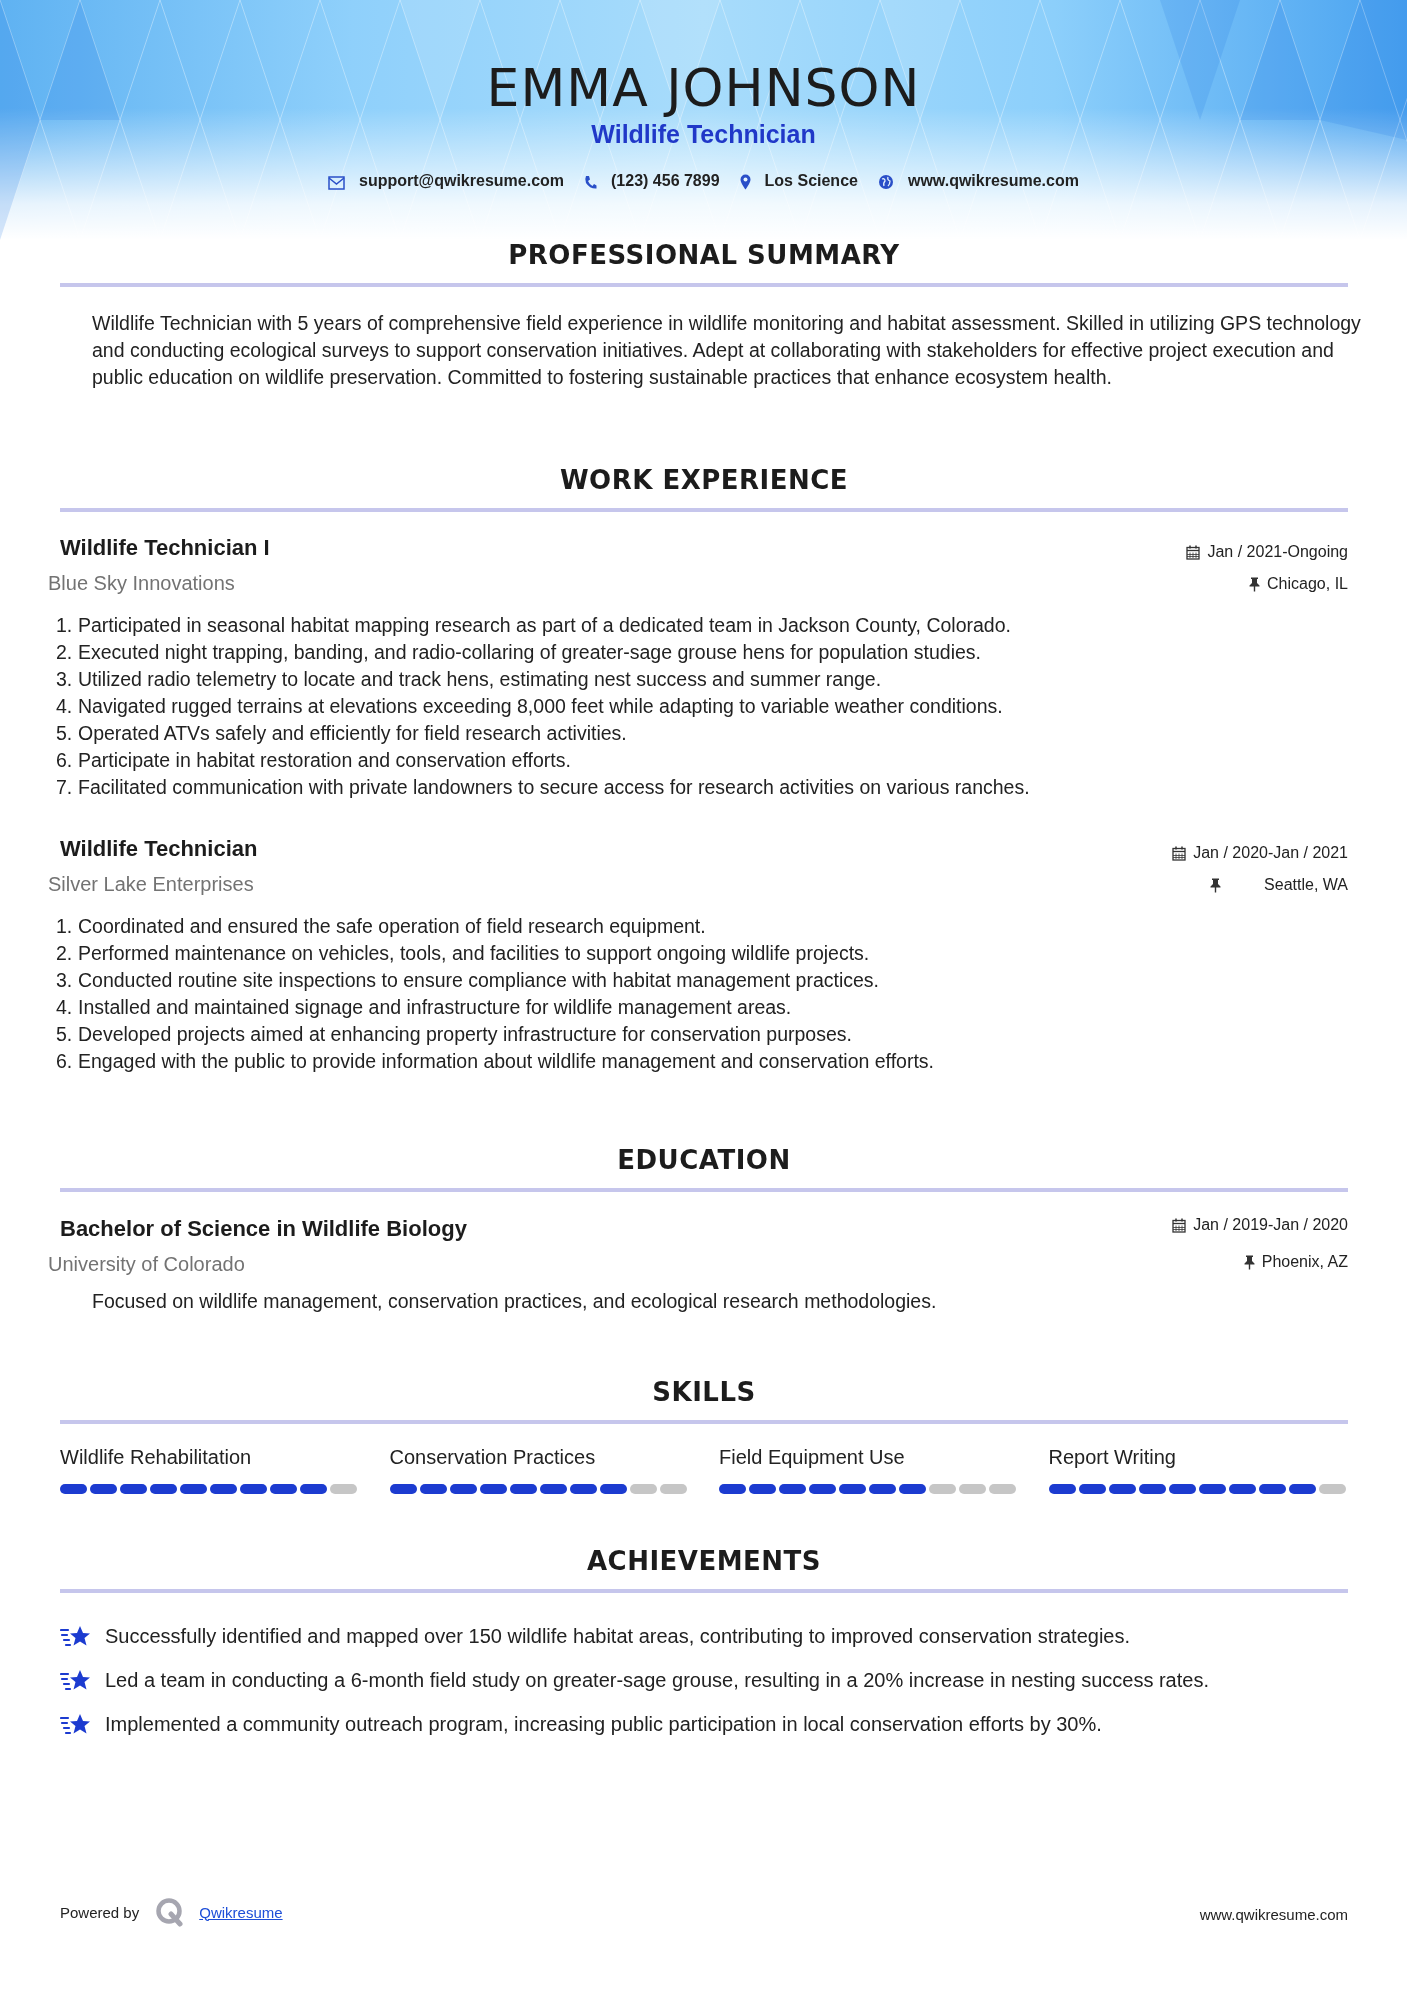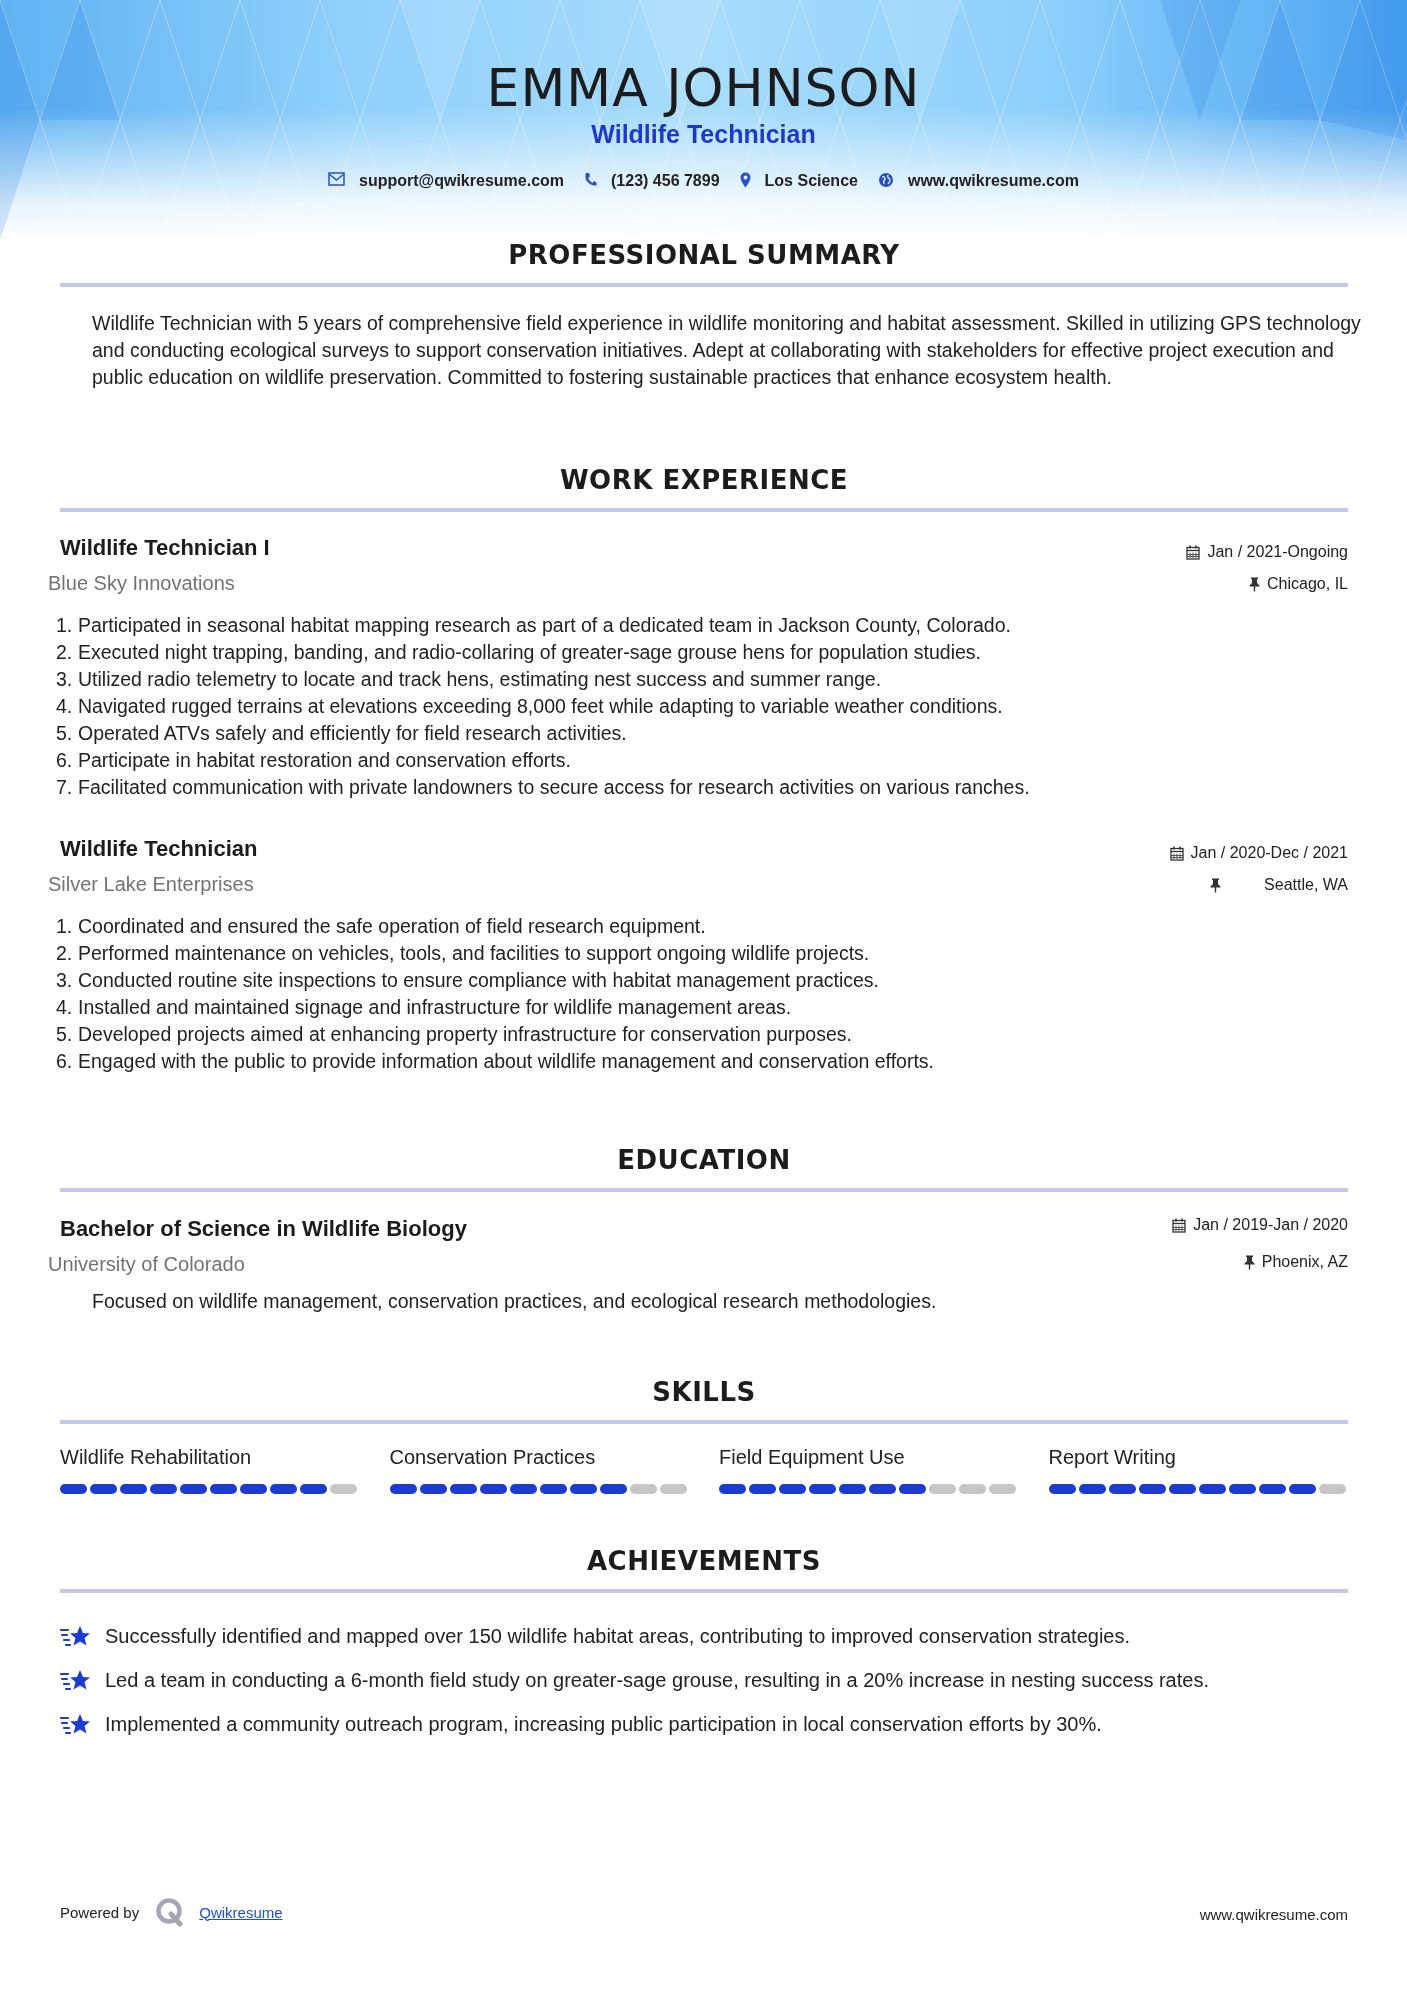--- a/index.html
+++ b/index.html
@@ -10,21 +10,21 @@
     position: absolute; left: 0; top: 0; width: 1407px; height: 240px;
     background:
       linear-gradient(180deg, rgba(255,255,255,0) 0%, rgba(255,255,255,0) 45%, rgba(255,255,255,0.85) 85%, #ffffff 100%),
       linear-gradient(90deg, #5fb2f2 0%, #8fd0fb 25%, #a8dcfb 50%, #8ccffb 75%, #4aa3f0 100%);
     overflow: hidden;
   }
   .header-bg svg { position: absolute; left: 0; top: 0; }
   .name { position: absolute; top: 58px; left: 0; width: 1407px; text-align: center; font-size: 52px; font-weight: 400; letter-spacing: 1px; color: #1c1c1c; font-family: "DejaVu Sans", sans-serif; }
   .job-title { position: absolute; top: 120px; left: 0; width: 1407px; text-align: center; font-size: 25px; font-weight: 700; color: #2038c8; font-family: "Liberation Sans", sans-serif; }
   .contacts { position: absolute; top: 172px; left: 0; width: 1407px; display: flex; justify-content: center; align-items: center; font-size: 16px; font-weight: 700; color: #222; }
-  .contact { display: flex; align-items: flex-start; margin: 0 10px; }
+  .contact { display: flex; align-items: flex-end; margin: 0 10px; }
   .contact .ci { color: #2a4fc8; margin-right: 14px; font-size: 15px; display: inline-flex; align-items: center; }
 
   .section-title { position: absolute; left: 60px; width: 1288px; text-align: center; font-size: 26px; font-weight: 700; color: #1c1c1c; letter-spacing: 0.5px; font-family: "DejaVu Sans", sans-serif; }
   .rule { position: absolute; left: 60px; width: 1288px; height: 4px; background: #c6c6ec; }
 
   .para { position: absolute; left: 60px; width: 1290px; font-size: 19.5px; line-height: 27px; color: #222; margin-left: 32px; }
 
   .item-title { position: absolute; left: 60px; font-size: 22px; font-weight: 700; color: #1c1c1c; }
   .item-sub { position: absolute; left: 48px; font-size: 20px; color: #737373; }
   .meta { position: absolute; right: 59px; font-size: 16px; color: #222; display: flex; align-items: center; }
@@ -178,21 +178,21 @@
 <div class="meta" style="top:844px;">
   <span class="mi">
     <svg width="14" height="15" viewBox="0 0 14 15">
         <rect x="1" y="2.5" width="12" height="11.5" fill="none" stroke="#333" stroke-width="1.3"></rect>
         <line x1="1" y1="5.5" x2="13" y2="5.5" stroke="#333" stroke-width="1.3"></line>
         <line x1="4" y1="0.5" x2="4" y2="3.5" stroke="#333" stroke-width="1.5"></line>
         <line x1="10" y1="0.5" x2="10" y2="3.5" stroke="#333" stroke-width="1.5"></line>
         <path d="M4,7.5 V13 M7,7.5 V13 M10,7.5 V13 M1,9.5 H13 M1,11.5 H13" stroke="#333" stroke-width="0.8"></path>
       </svg>
   </span>
-  <span>Jan / 2020-Dec / 2021</span>
+  <span>Jan / 2020-Jan / 2021</span>
 </div>
 <div class="meta" style="top:876px;gap:36px;">
   <span class="mi">
     <svg width="11" height="15" viewBox="0 0 11 15">
         <path d="M2,0.5 H9 V2 H8 V6 L10.5,8.5 V9.5 H6.2 V14.5 H4.8 V9.5 H0.5 V8.5 L3,6 V2 H2 Z" fill="#333"></path>
       </svg>
   </span>
   <span>Seattle, WA</span>
 </div>
 <ol class="bullets" style="top:913px;">

